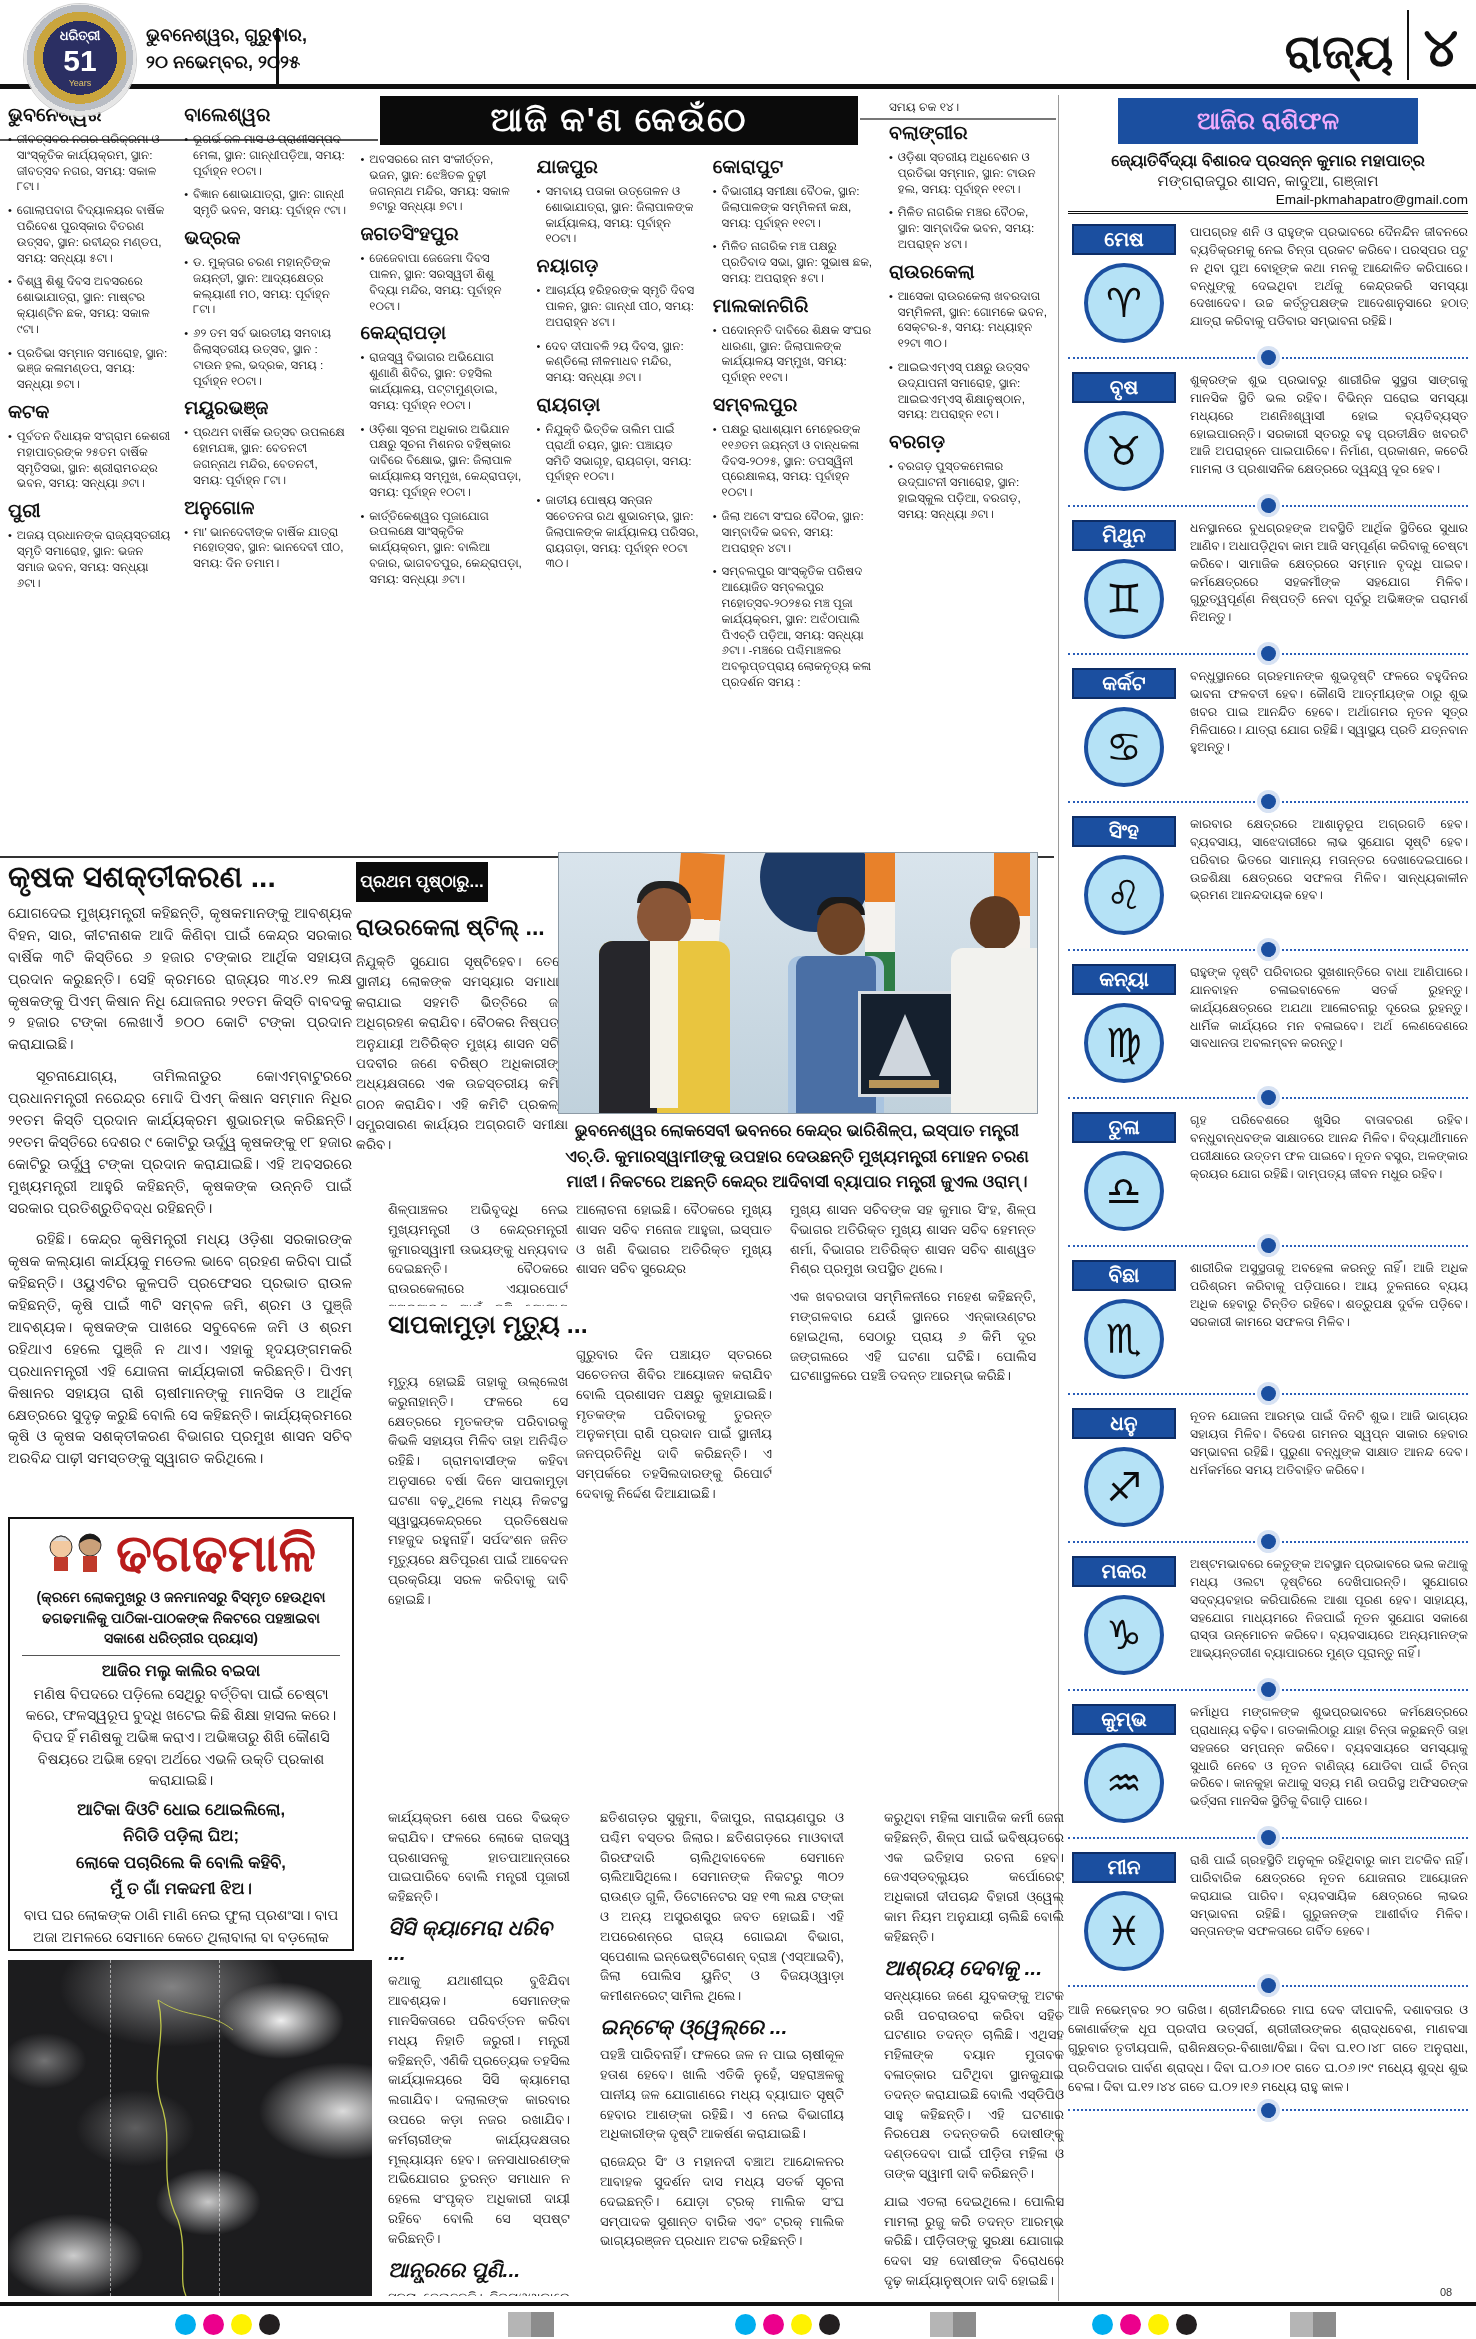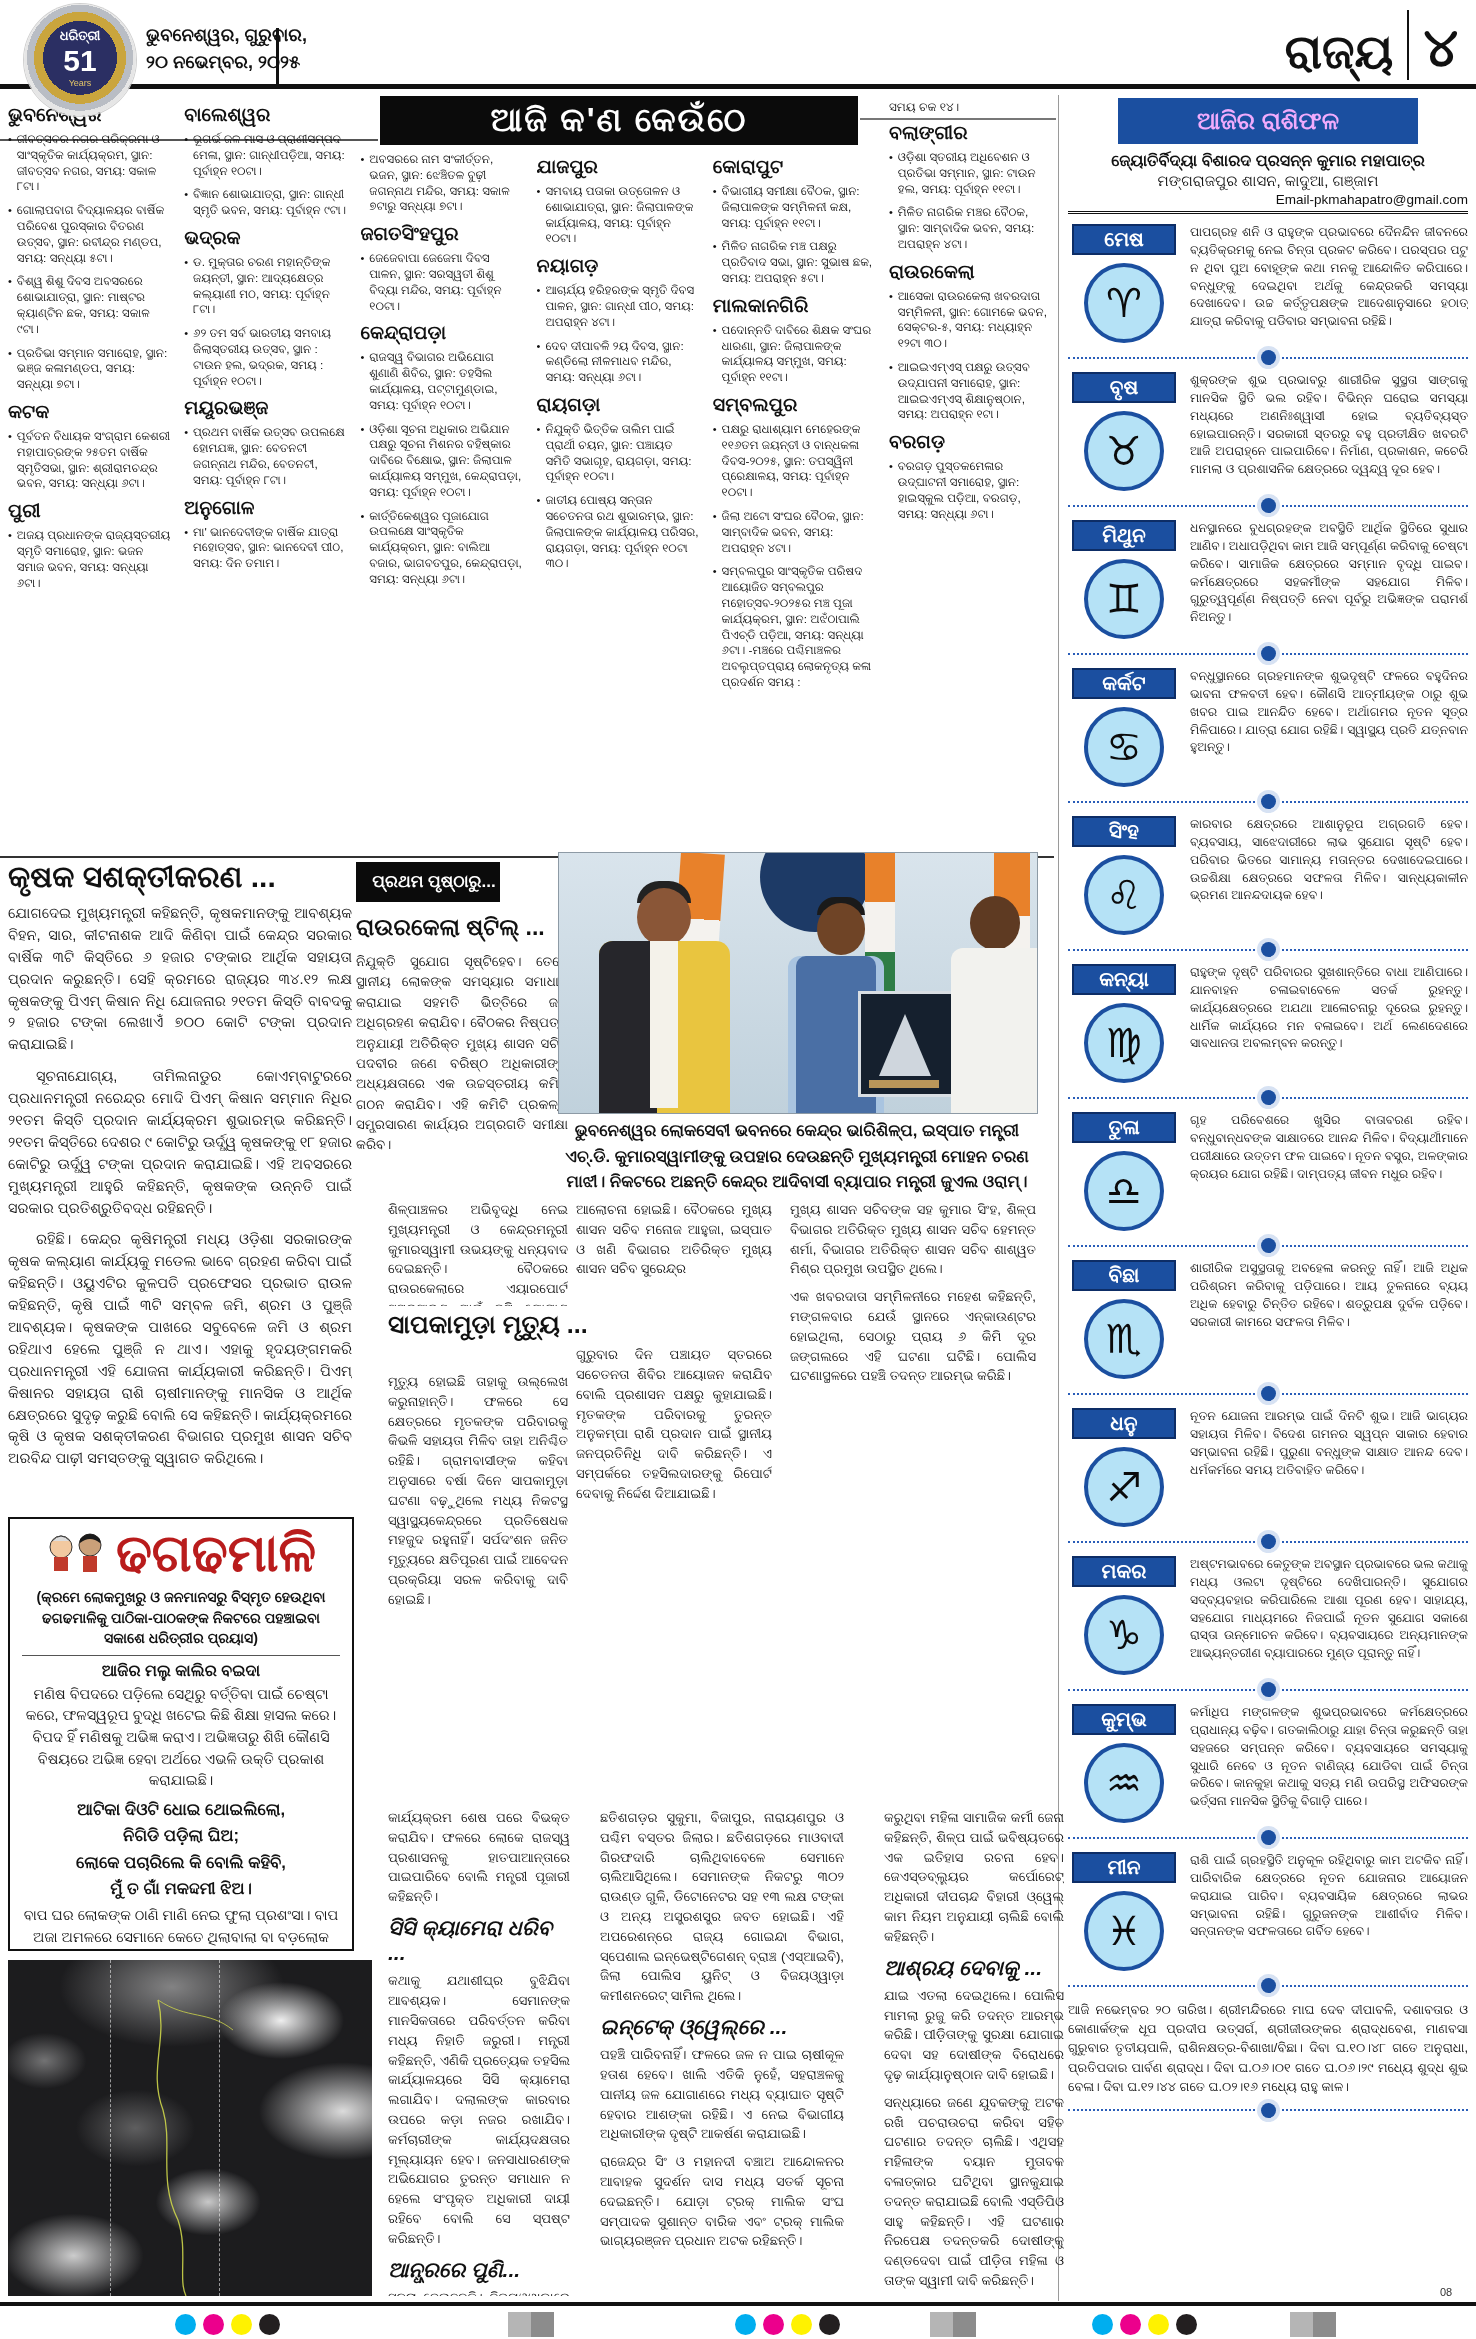--- a/index.html
+++ b/index.html
@@ -34,21 +34,21 @@
   .ev-item .blt{flex:none;font-size:11px;}
   .ev-rule{position:absolute;left:0;top:856px;width:1054px;height:2px;background:#333;}
   .vert-div{position:absolute;left:1058px;top:95px;width:1px;height:2206px;background:#9a9a9a;}
   
   .kru{position:absolute;left:8px;top:860px;width:344px;height:652px;overflow:hidden;}
   .kru h1{margin:0 0 8px;font-size:30px;font-weight:bold;}
   .kru p{margin:0 0 10px;font-size:14.6px;line-height:1.5;text-align:justify;text-indent:28px;}
   .kru p:first-of-type{text-indent:0;}
   
   .fpbox{position:absolute;left:356px;top:862px;width:132px;height:40px;background:#0b0b0b;
-         display:flex;align-items:center;justify-content:center;padding-left:12px;}
+         display:flex;align-items:center;justify-content:center;}
   .fpbox span{color:#fff;font-size:17px;font-weight:bold;}
   .rsp-head{position:absolute;left:356px;top:914px;width:214px;font-size:23px;font-weight:bold;}
   .rsp-strip{position:absolute;left:356px;top:952px;width:212px;height:244px;overflow:hidden;
              font-size:13.4px;line-height:1.52;text-align:justify;}
   
   .photo{position:absolute;left:558px;top:852px;width:478px;height:260px;overflow:hidden;border:1px solid #8d9aa5;
          background:linear-gradient(#d9e4ec,#c0d1dc);}
   .emblem{position:absolute;left:42%;top:-12%;width:110px;height:110px;border-radius:50%;background:#1d3a66;}
   .flag{position:absolute;top:0;width:30px;height:180px;
         background:linear-gradient(180deg,#e8812a 0 33%,#f4f2ee 33% 66%,#2e7d46 66% 100%);}
@@ -394,22 +394,22 @@
   </div>
   <div class="col-abs c-c2">
     <p>ଛତିଶଗଡ଼ର ସୁକୁମା, ବିଜାପୁର, ନାରାୟଣପୁର ଓ ପଶ୍ଚିମ ବସ୍ତର ଜିଲାର। ଛତିଶଗଡ଼ରେ ମାଓବାଦୀ ଗିରଫଦାରି ଚାଲିଥିବାବେଳେ ସେମାନେ ଚାଲିଆସିଥିଲେ। ସେମାନଙ୍କ ନିକଟରୁ ୩୦୨ ରାଉଣ୍ଡ ଗୁଳି, ଡିଟୋନେଟର ସହ ୧୩ ଲକ୍ଷ ଟଙ୍କା ଓ ଅନ୍ୟ ଅସ୍ତ୍ରଶସ୍ତ୍ର ଜବତ ହୋଇଛି। ଏହି ଅପରେଶନ୍‌ରେ ରାଜ୍ୟ ଗୋଇନ୍ଦା ବିଭାଗ, ସ୍ପେଶାଲ ଇନ୍‌ଭେଷ୍ଟିଗେଶନ୍ ବ୍ରାଞ୍ଚ (ଏସ୍‌ଆଇବି), ଜିଲା ପୋଲିସ ୟୁନିଟ୍ ଓ ବିଜୟଓ୍ୱାଡ଼ା କମୀଶନରେଟ୍ ସାମିଲ ଥିଲେ।</p>
     <div class="in-head">ଇନ୍‌ଟେକ୍ ଓ୍ୱେଲ୍‌ରେ ...</div>
     <p>ପହଞ୍ଚି ପାରିବନାହିଁ। ଫଳରେ ଜଳ ନ ପାଇ ଚାଷୀକୂଳ ହତାଶ ହେବେ। ଖାଲି ଏତିକି ନୁହେଁ, ସହରାଞ୍ଚଳକୁ ପାନୀୟ ଜଳ ଯୋଗାଣରେ ମଧ୍ୟ ବ୍ୟାଘାତ ସୃଷ୍ଟି ହେବାର ଆଶଙ୍କା ରହିଛି। ଏ ନେଇ ବିଭାଗୀୟ ଅଧିକାରୀଙ୍କ ଦୃଷ୍ଟି ଆକର୍ଷଣ କରାଯାଇଛି।</p>
     <p>ରାଜେନ୍ଦ୍ର ସିଂ ଓ ମହାନଦୀ ବଞ୍ଚାଅ ଆନ୍ଦୋଳନର ଆବାହକ ସୁଦର୍ଶନ ଦାସ ମଧ୍ୟ ସତର୍କ ସୂଚନା ଦେଇଛନ୍ତି। ଯୋଡ଼ା ଟ୍ରକ୍ ମାଲିକ ସଂଘ ସମ୍ପାଦକ ସୁଶାନ୍ତ ବାରିକ ଏବଂ ଟ୍ରକ୍ ମାଲିକ ଭାଗ୍ୟରଞ୍ଜନ ପ୍ରଧାନ ଅଟକ ରହିଛନ୍ତି।</p>
   </div>
   <div class="col-abs c-c3">
     <p>କରୁଥିବା ମହିଳା ସାମାଜିକ କର୍ମୀ ଜେନା କହିଛନ୍ତି, ଶିଳ୍ପ ପାଇଁ ଭବିଷ୍ୟତରେ ଏକ ଇତିହାସ ରଚନା ହେବ। ଜେଏସ୍‌ଡବ୍ଲ୍ୟୁର କର୍ପୋରେଟ୍ ଅଧିକାରୀ ଦୀପଚାନ୍ଦ ବିହାରୀ ଓ୍ୱେଲ୍ କାମ ନିୟମ ଅନୁଯାୟୀ ଚାଲିଛି ବୋଲି କହିଛନ୍ତି।</p>
     <div class="in-head">ଆଶ୍ରୟ ଦେବାକୁ ...</div>
+    <p>ସନ୍ଧ୍ୟାରେ ଜଣେ ଯୁବକଙ୍କୁ ଅଟକ ରଖି ପଚରାଉଚରା କରିବା ସହିତ ଘଟଣାର ତଦନ୍ତ ଚାଲିଛି। ଏଥିସହ ମହିଳାଙ୍କ ବୟାନ ମୁତାବକ ବଳାତ୍କାର ଘଟିଥିବା ସ୍ଥାନକୁଯାଇ ତଦନ୍ତ କରାଯାଇଛି ବୋଲି ଏସ୍‌ଡିପିଓ ସାହୁ କହିଛନ୍ତି। ଏହି ଘଟଣାର ନିରପେକ୍ଷ ତଦନ୍ତକରି ଦୋଷୀଙ୍କୁ ଦଣ୍ଡଦେବା ପାଇଁ ପୀଡ଼ିତା ମହିଳା ଓ ତାଙ୍କ ସ୍ୱାମୀ ଦାବି କରିଛନ୍ତି।</p>
     <p>ଯାଇ ଏତଲା ଦେଇଥିଲେ। ପୋଲିସ ମାମଲା ରୁଜୁ କରି ତଦନ୍ତ ଆରମ୍ଭ କରିଛି। ପୀଡ଼ିତାଙ୍କୁ ସୁରକ୍ଷା ଯୋଗାଇ ଦେବା ସହ ଦୋଷୀଙ୍କ ବିରୋଧରେ ଦୃଢ଼ କାର୍ଯ୍ୟାନୁଷ୍ଠାନ ଦାବି ହୋଇଛି।</p>
-    <p>ସନ୍ଧ୍ୟାରେ ଜଣେ ଯୁବକଙ୍କୁ ଅଟକ ରଖି ପଚରାଉଚରା କରିବା ସହିତ ଘଟଣାର ତଦନ୍ତ ଚାଲିଛି। ଏଥିସହ ମହିଳାଙ୍କ ବୟାନ ମୁତାବକ ବଳାତ୍କାର ଘଟିଥିବା ସ୍ଥାନକୁଯାଇ ତଦନ୍ତ କରାଯାଇଛି ବୋଲି ଏସ୍‌ଡିପିଓ ସାହୁ କହିଛନ୍ତି। ଏହି ଘଟଣାର ନିରପେକ୍ଷ ତଦନ୍ତକରି ଦୋଷୀଙ୍କୁ ଦଣ୍ଡଦେବା ପାଇଁ ପୀଡ଼ିତା ମହିଳା ଓ ତାଙ୍କ ସ୍ୱାମୀ ଦାବି କରିଛନ୍ତି।</p>
   </div>
 
   <div class="cartoon">
     <div class="ct-top">
       <svg width="62" height="52" viewBox="0 0 62 52">
         <circle cx="15" cy="20" r="11" fill="#f2c9a0" stroke="#333"></circle>
         <path d="M6 14 Q15 4 24 14" fill="#ddd" stroke="#333"></path>
         <rect x="8" y="30" width="14" height="14" fill="#c03a2b"></rect>
         <circle cx="44" cy="18" r="11" fill="#caa079" stroke="#333"></circle>
         <path d="M34 12 Q44 2 54 12 L54 16 Q44 8 34 16 Z" fill="#1a1a1a"></path>

